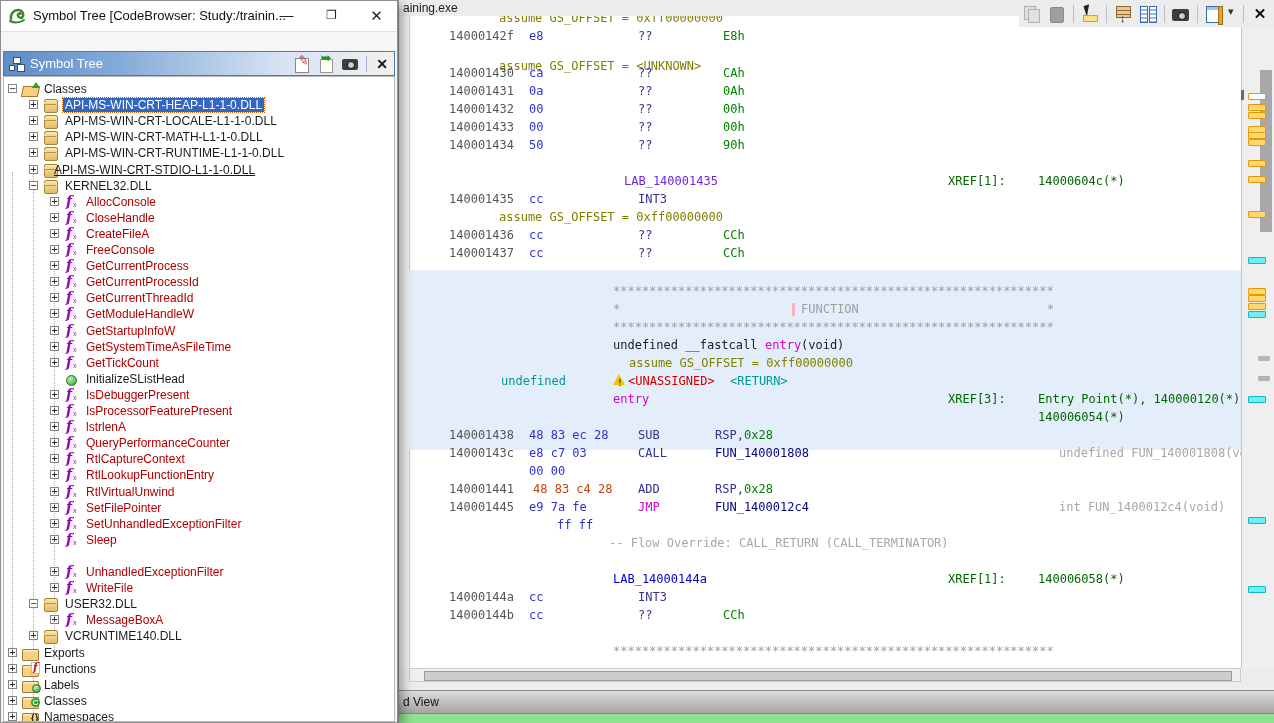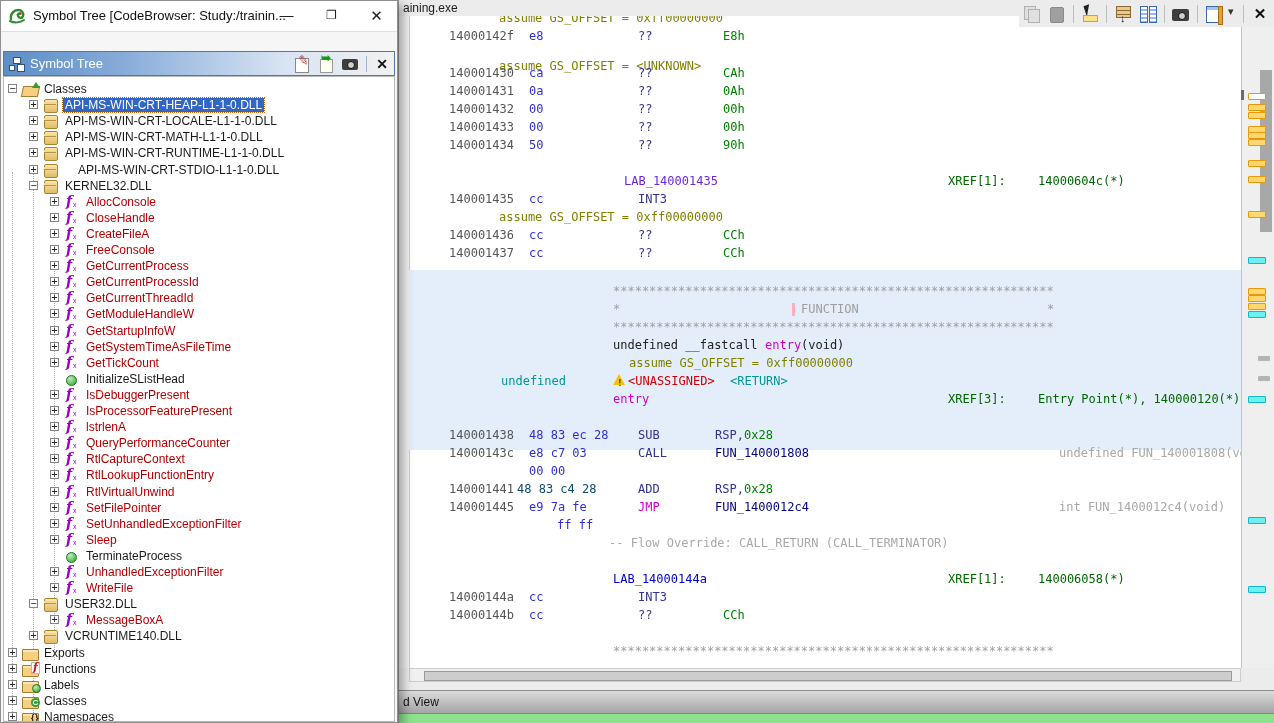--- a/index.html
+++ b/index.html
@@ -151,24 +151,25 @@
         <div class="lline" style="top: 208px;"><span style="color: rgb(127, 127, 0); left: 90px;">assume GS_OFFSET = 0xff00000000</span></div>
         <div class="lline" style="top: 226px;"><span style="color: rgb(85, 85, 85); left: 40px;">140001436</span><span style="color: rgb(47, 47, 208); left: 120px;">cc</span><span style="color: rgb(51, 51, 143); left: 229px;">??</span><span style="color: rgb(0, 128, 0); left: 314px;">CCh</span></div>
         <div class="lline" style="top: 244px;"><span style="color: rgb(85, 85, 85); left: 40px;">140001437</span><span style="color: rgb(47, 47, 208); left: 120px;">cc</span><span style="color: rgb(51, 51, 143); left: 229px;">??</span><span style="color: rgb(0, 128, 0); left: 314px;">CCh</span></div>
         <div class="lline" style="top: 282px;"><span style="color: rgb(158, 158, 158); left: 204px;">*************************************************************</span></div>
         <div class="lline" style="top: 300px;"><span style="color: rgb(158, 158, 158); left: 204px;">*</span><span class="cursor-bar" style="left: 383px;"></span><span style="color: rgb(158, 158, 158); left: 392px;">FUNCTION</span><span style="color: rgb(158, 158, 158); left: 638px;">*</span></div>
         <div class="lline" style="top: 318px;"><span style="color: rgb(158, 158, 158); left: 204px;">*************************************************************</span></div>
         <div class="lline" style="top: 336px;"><span style="color: rgb(32, 32, 32); left: 204px;">undefined __fastcall </span><span style="color: rgb(212, 0, 212); left: 356px;">entry</span><span style="color: rgb(32, 32, 32); left: 392px;">(void)</span></div>
         <div class="lline" style="top: 354px;"><span style="color: rgb(127, 127, 0); left: 220px;">assume GS_OFFSET = 0xff00000000</span></div>
         <div class="lline" style="top: 372px;"><span style="color: rgb(0, 150, 150); left: 92px;">undefined</span><span class="warn-icon" style="left: 204px;"></span><span style="color: rgb(204, 0, 0); left: 219px;">&lt;UNASSIGNED&gt;</span><span style="color: rgb(0, 150, 150); left: 321px;">&lt;RETURN&gt;</span></div>
         <div class="lline" style="top: 390px;"><span style="color: rgb(212, 0, 212); left: 204px;">entry</span><span style="color: rgb(0, 102, 0); left: 539px;">XREF[3]:</span><span style="color: rgb(0, 102, 0); left: 629px;">Entry Point(*), 140000120(*),</span></div>
+        <div class="lline" style="top: 408px;"><span style="color: rgb(0, 102, 0); left: 629px;">140006054(*)</span></div>
         <div class="lline" style="top: 426px;"><span style="color: rgb(85, 85, 85); left: 40px;">140001438</span><span style="color: rgb(47, 47, 208); left: 120px;">48 83 ec 28</span><span style="color: rgb(51, 51, 143); left: 229px;">SUB</span><span style="color: rgb(51, 51, 143); left: 306px;">RSP,</span><span style="color: rgb(0, 128, 0); left: 335px;">0x28</span></div>
         <div class="lline" style="top: 444px;"><span style="color: rgb(85, 85, 85); left: 40px;">14000143c</span><span style="color: rgb(47, 47, 208); left: 120px;">e8 c7 03</span><span style="color: rgb(51, 51, 143); left: 229px;">CALL</span><span style="color: rgb(0, 0, 128); left: 306px;">FUN_140001808</span><span style="color: rgb(168, 168, 168); left: 650px;">undefined FUN_140001808(vo</span></div>
         <div class="lline" style="top: 462px;"><span style="color: rgb(47, 47, 208); left: 120px;">00 00</span></div>
-        <div class="lline" style="top: 480px;"><span style="color: rgb(85, 85, 85); left: 40px;">140001441</span><span style="color: #0c4a6e; left: 108px;">48 83 c4 28</span><span style="color: rgb(51, 51, 143); left: 229px;">ADD</span><span style="color: rgb(51, 51, 143); left: 306px;">RSP,</span><span style="color: rgb(0, 128, 0); left: 335px;">0x28</span></div>
+        <div class="lline" style="top: 480px;"><span style="color: rgb(85, 85, 85); left: 40px;">140001441</span><span style="color: #c2410c; left: 124px;">48 83 c4 28</span><span style="color: rgb(51, 51, 143); left: 229px;">ADD</span><span style="color: rgb(51, 51, 143); left: 306px;">RSP,</span><span style="color: rgb(0, 128, 0); left: 335px;">0x28</span></div>
         <div class="lline" style="top: 498px;"><span style="color: rgb(85, 85, 85); left: 40px;">140001445</span><span style="color: rgb(47, 47, 208); left: 120px;">e9 7a fe</span><span style="color: rgb(212, 0, 212); left: 229px;">JMP</span><span style="color: rgb(0, 0, 128); left: 306px;">FUN_1400012c4</span><span style="color: rgb(168, 168, 168); left: 650px;">int FUN_1400012c4(void)</span></div>
         <div class="lline" style="top: 516px;"><span style="color: rgb(47, 47, 208); left: 120px; margin-left: 28px;">ff ff</span></div>
         <div class="lline" style="top: 534px;"><span style="color: rgb(168, 168, 168); left: 200px;">-- Flow Override: CALL_RETURN (CALL_TERMINATOR)</span></div>
         <div class="lline" style="top: 570px;"><span style="color: rgb(0, 0, 204); left: 204px;">LAB_14000144a</span><span style="color: rgb(0, 102, 0); left: 539px;">XREF[1]:</span><span style="color: rgb(0, 102, 0); left: 629px;">140006058(*)</span></div>
         <div class="lline" style="top: 588px;"><span style="color: rgb(85, 85, 85); left: 40px;">14000144a</span><span style="color: rgb(47, 47, 208); left: 120px;">cc</span><span style="color: rgb(51, 51, 143); left: 229px;">INT3</span></div>
         <div class="lline" style="top: 606px;"><span style="color: rgb(85, 85, 85); left: 40px;">14000144b</span><span style="color: rgb(47, 47, 208); left: 120px;">cc</span><span style="color: rgb(51, 51, 143); left: 229px;">??</span><span style="color: rgb(0, 128, 0); left: 314px;">CCh</span></div>
         <div class="lline" style="top: 642px;"><span style="color: rgb(158, 158, 158); left: 204px;">*************************************************************</span></div>
       </div>
 
     <div id="marker-margin">
@@ -256,21 +257,21 @@
           <span class="tlabel t-black" style="left: 59px;">API-MS-WIN-CRT-MATH-L1-1-0.DLL</span>
         </div>
         <div class="tree-row" style="top: 68px;">
           <span class="exp" style="left: 25px;">+</span>
           <span class="tico ico-package" style="left: 39px;"></span>
           <span class="tlabel t-black" style="left: 59px;">API-MS-WIN-CRT-RUNTIME-L1-1-0.DLL</span>
         </div>
         <div class="tree-row" style="top: 85px;">
           <span class="exp" style="left: 25px;">+</span>
           <span class="tico ico-package" style="left: 39px;"></span>
-          <span class="tlabel t-black" style="left: 72px;">API-MS-WIN-CRT-STDIO-L1-1-0.DLL</span>
+          <span class="tlabel t-black" style="left: 48px; text-decoration: underline;">API-MS-WIN-CRT-STDIO-L1-1-0.DLL</span>
         </div>
         <div class="tree-row" style="top: 101px;">
           <span class="exp" style="left: 25px;">−</span>
           <span class="tico ico-package" style="left: 39px;"></span>
           <span class="tlabel t-black" style="left: 59px;">KERNEL32.DLL</span>
         </div>
         <div class="tree-row" style="top: 117px;">
           <span class="exp" style="left: 46px;">+</span>
           <span class="tico ico-fn" style="left: 60px;"></span>
           <span class="tlabel t-red" style="left: 80px;">AllocConsole</span>
@@ -371,24 +372,20 @@
         </div>
         <div class="tree-row" style="top: 439px;">
           <span class="exp" style="left: 46px;">+</span>
           <span class="tico ico-fn" style="left: 60px;"></span>
           <span class="tlabel t-red" style="left: 80px;">SetUnhandledExceptionFilter</span>
         </div>
         <div class="tree-row" style="top: 455px;">
           <span class="exp" style="left: 46px;">+</span>
           <span class="tico ico-fn" style="left: 60px;"></span>
           <span class="tlabel t-red" style="left: 80px;">Sleep</span>
-        </div>
-        <div class="tree-row" style="top: 471px;">
-          <span class="tico ico-dot" style="left: 60px;"></span>
-          <span class="tlabel t-black" style="left: 80px;">TerminateProcess</span>
         </div>
         <div class="tree-row" style="top: 487px;">
           <span class="exp" style="left: 46px;">+</span>
           <span class="tico ico-fn" style="left: 60px;"></span>
           <span class="tlabel t-red" style="left: 80px;">UnhandledExceptionFilter</span>
         </div>
         <div class="tree-row" style="top: 503px;">
           <span class="exp" style="left: 46px;">+</span>
           <span class="tico ico-fn" style="left: 60px;"></span>
           <span class="tlabel t-red" style="left: 80px;">WriteFile</span>

